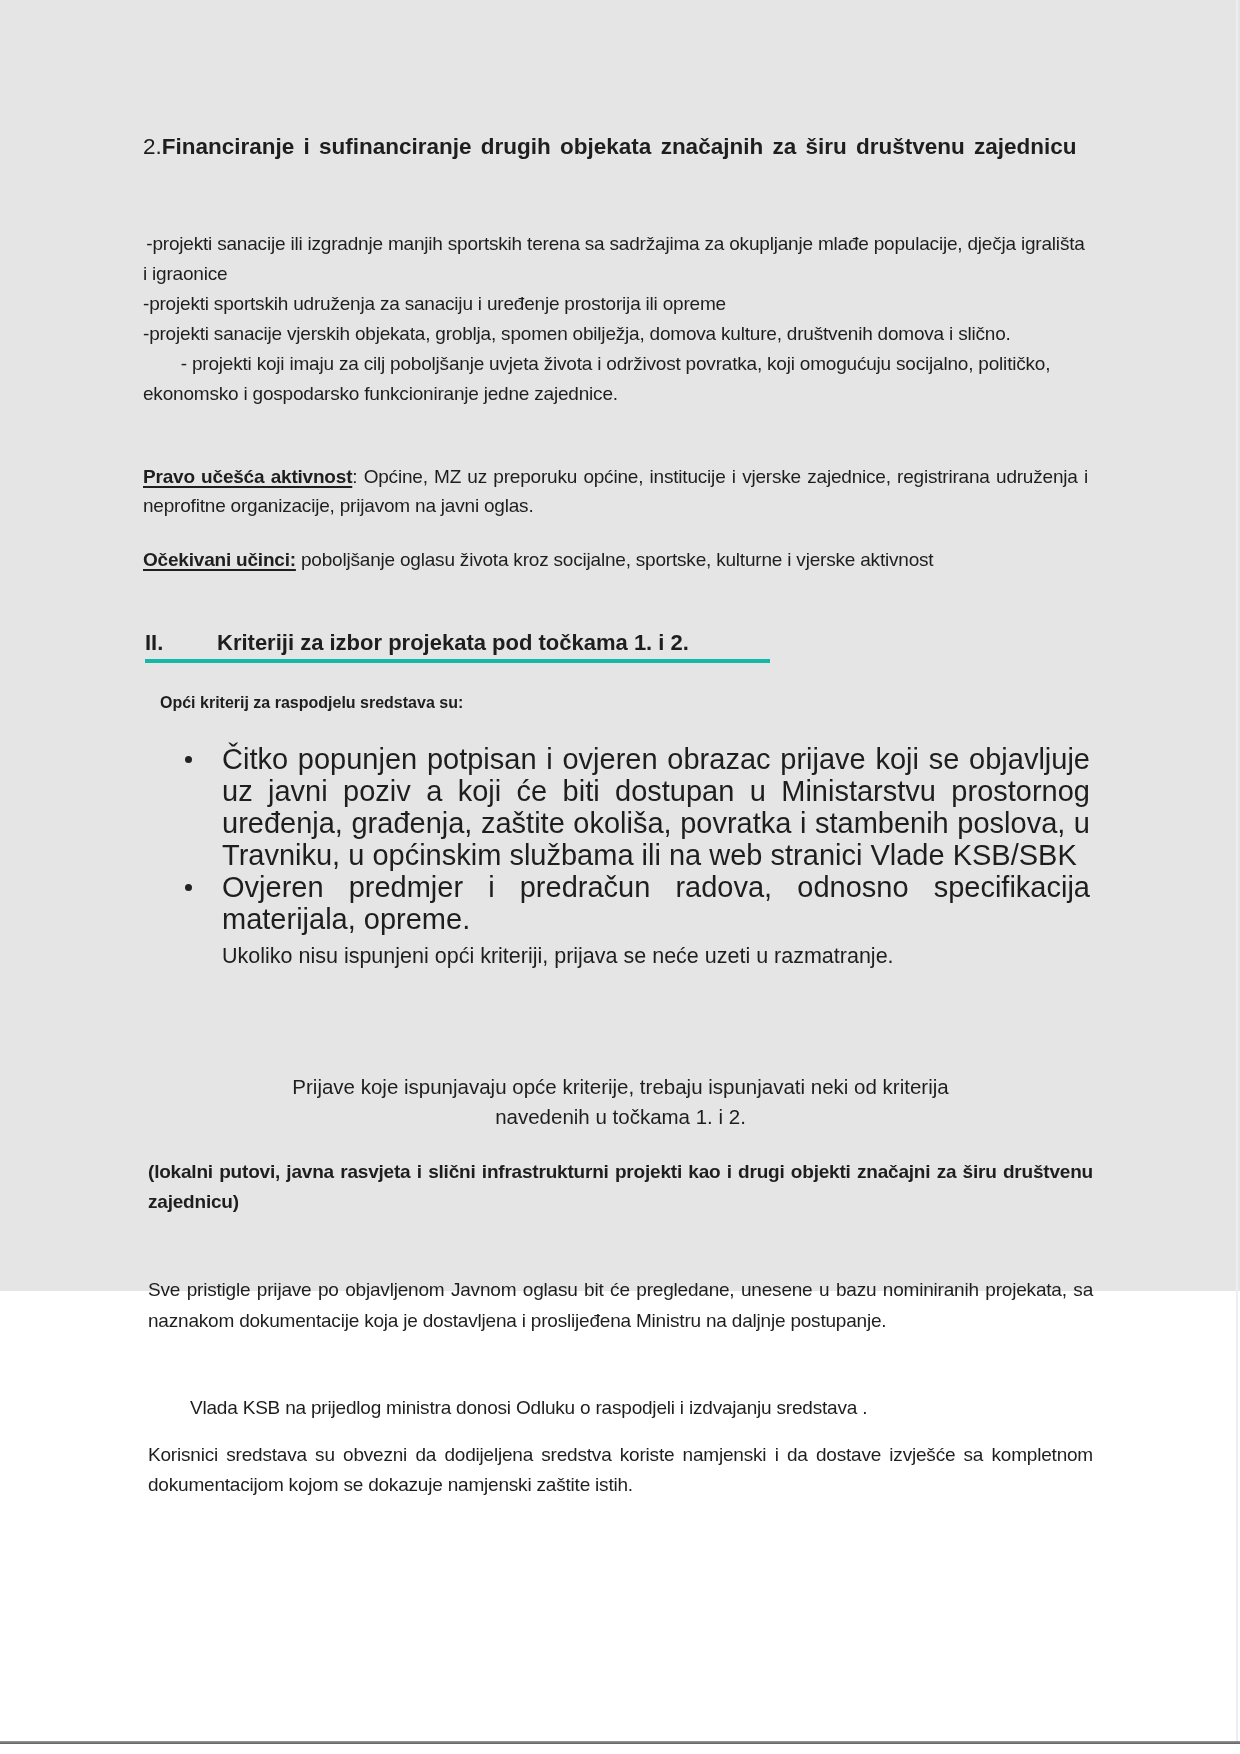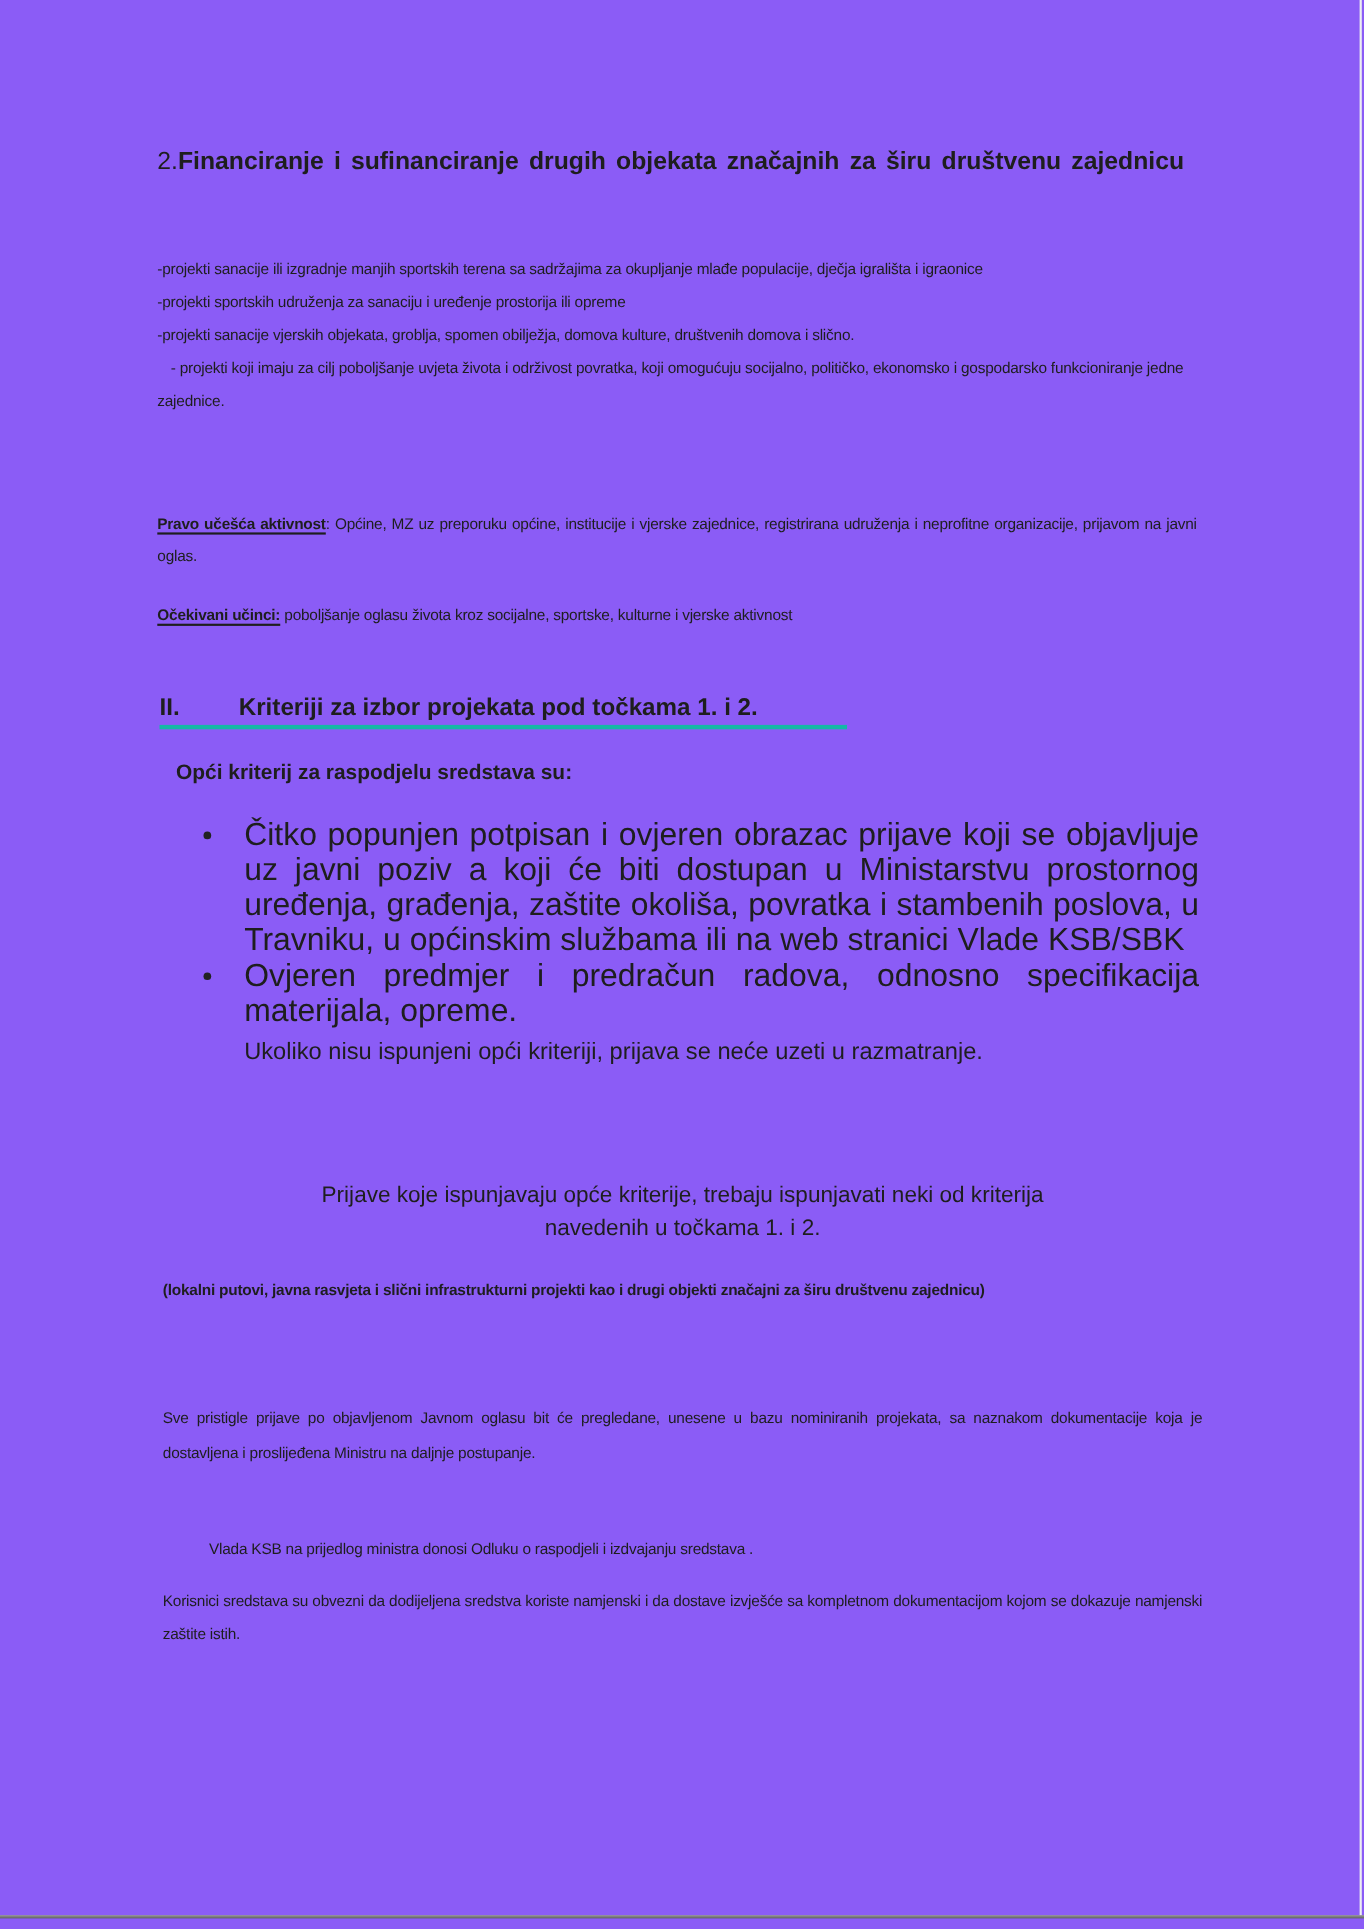--- a/index.html
+++ b/index.html
@@ -1,31 +1,31 @@
 <!DOCTYPE html>
 <html><head>
   <meta charset="utf-8">
   <style>
     html, body { margin: 0; padding: 0; background: #ffffff; }
     body { width: 1240px; height: 1754px; position: relative; overflow: hidden;
            font-family: "Liberation Sans", sans-serif; color: #1e1e1e; }
-    .page { position: absolute; left: 0; top: 0; width: 1240px; height: 1754px; background: #8b5cf6; }
+    .page { position: absolute; left: 0; top: 0; width: 1240px; height: 1291px; background: #e5e5e5; }
     .edge-right { position: absolute; left: 1236px; top: 0; width: 2px; height: 1742px; background: #eceef2; }
     .edge-bottom { position: absolute; left: 0; top: 1741px; width: 1240px; height: 3px;
                    background: linear-gradient(to bottom, #9a9a9a, #5f5f5f); }
     .blk { position: absolute; left: 143px; width: 945px; margin: 0; }
     .title { top: 132px; font-size: 22.5px; line-height: 30px; font-weight: bold; word-spacing: 3px; }
     .title .num { font-weight: normal; }
-    .txt { font-size: 14px; line-height: 30px; text-align: justify; text-align-last: left; letter-spacing: -0.2px; }
+    .txt { font-size: 19px; line-height: 30px; text-align: justify; text-align-last: left; letter-spacing: -0.2px; }
     .line { display: block; text-align: center; }
     .u { text-decoration: underline; text-decoration-thickness: 2px; text-underline-offset: 3px; font-weight: bold; }
     .crit-head { position: absolute; left: 145px; top: 628px; font-size: 22px; font-weight: bold;
                  border-bottom: 4px solid #14b8a6; padding-bottom: 1px; width: 625px; line-height: 30px; }
     .crit-head .rn { display: inline-block; width: 72px; }
-    .sub-h { position: absolute; font-weight: bold; font-size: 19px; line-height: 30px; }
+    .sub-h { position: absolute; font-weight: bold; font-size: 16px; line-height: 30px; }
     .bullets { position: absolute; left: 185px; top: 743px; width: 905px; margin: 0; padding: 0; list-style: none; }
     .bullets li { position: relative; padding-left: 37px; font-size: 29px; line-height: 32px; text-align: justify; text-align-last: left; }
     .bullets li .dot { position: absolute; left: 0; top: 13px; width: 7px; height: 7px; background: #222; border-radius: 50%; }
     .note { position: absolute; left: 222px; top: 941px; font-size: 21.5px; line-height: 30px; }
     .small { font-size: 20.5px; line-height: 30px; }
   </style>
 </head>
 <body>
 
 <div class="page">

